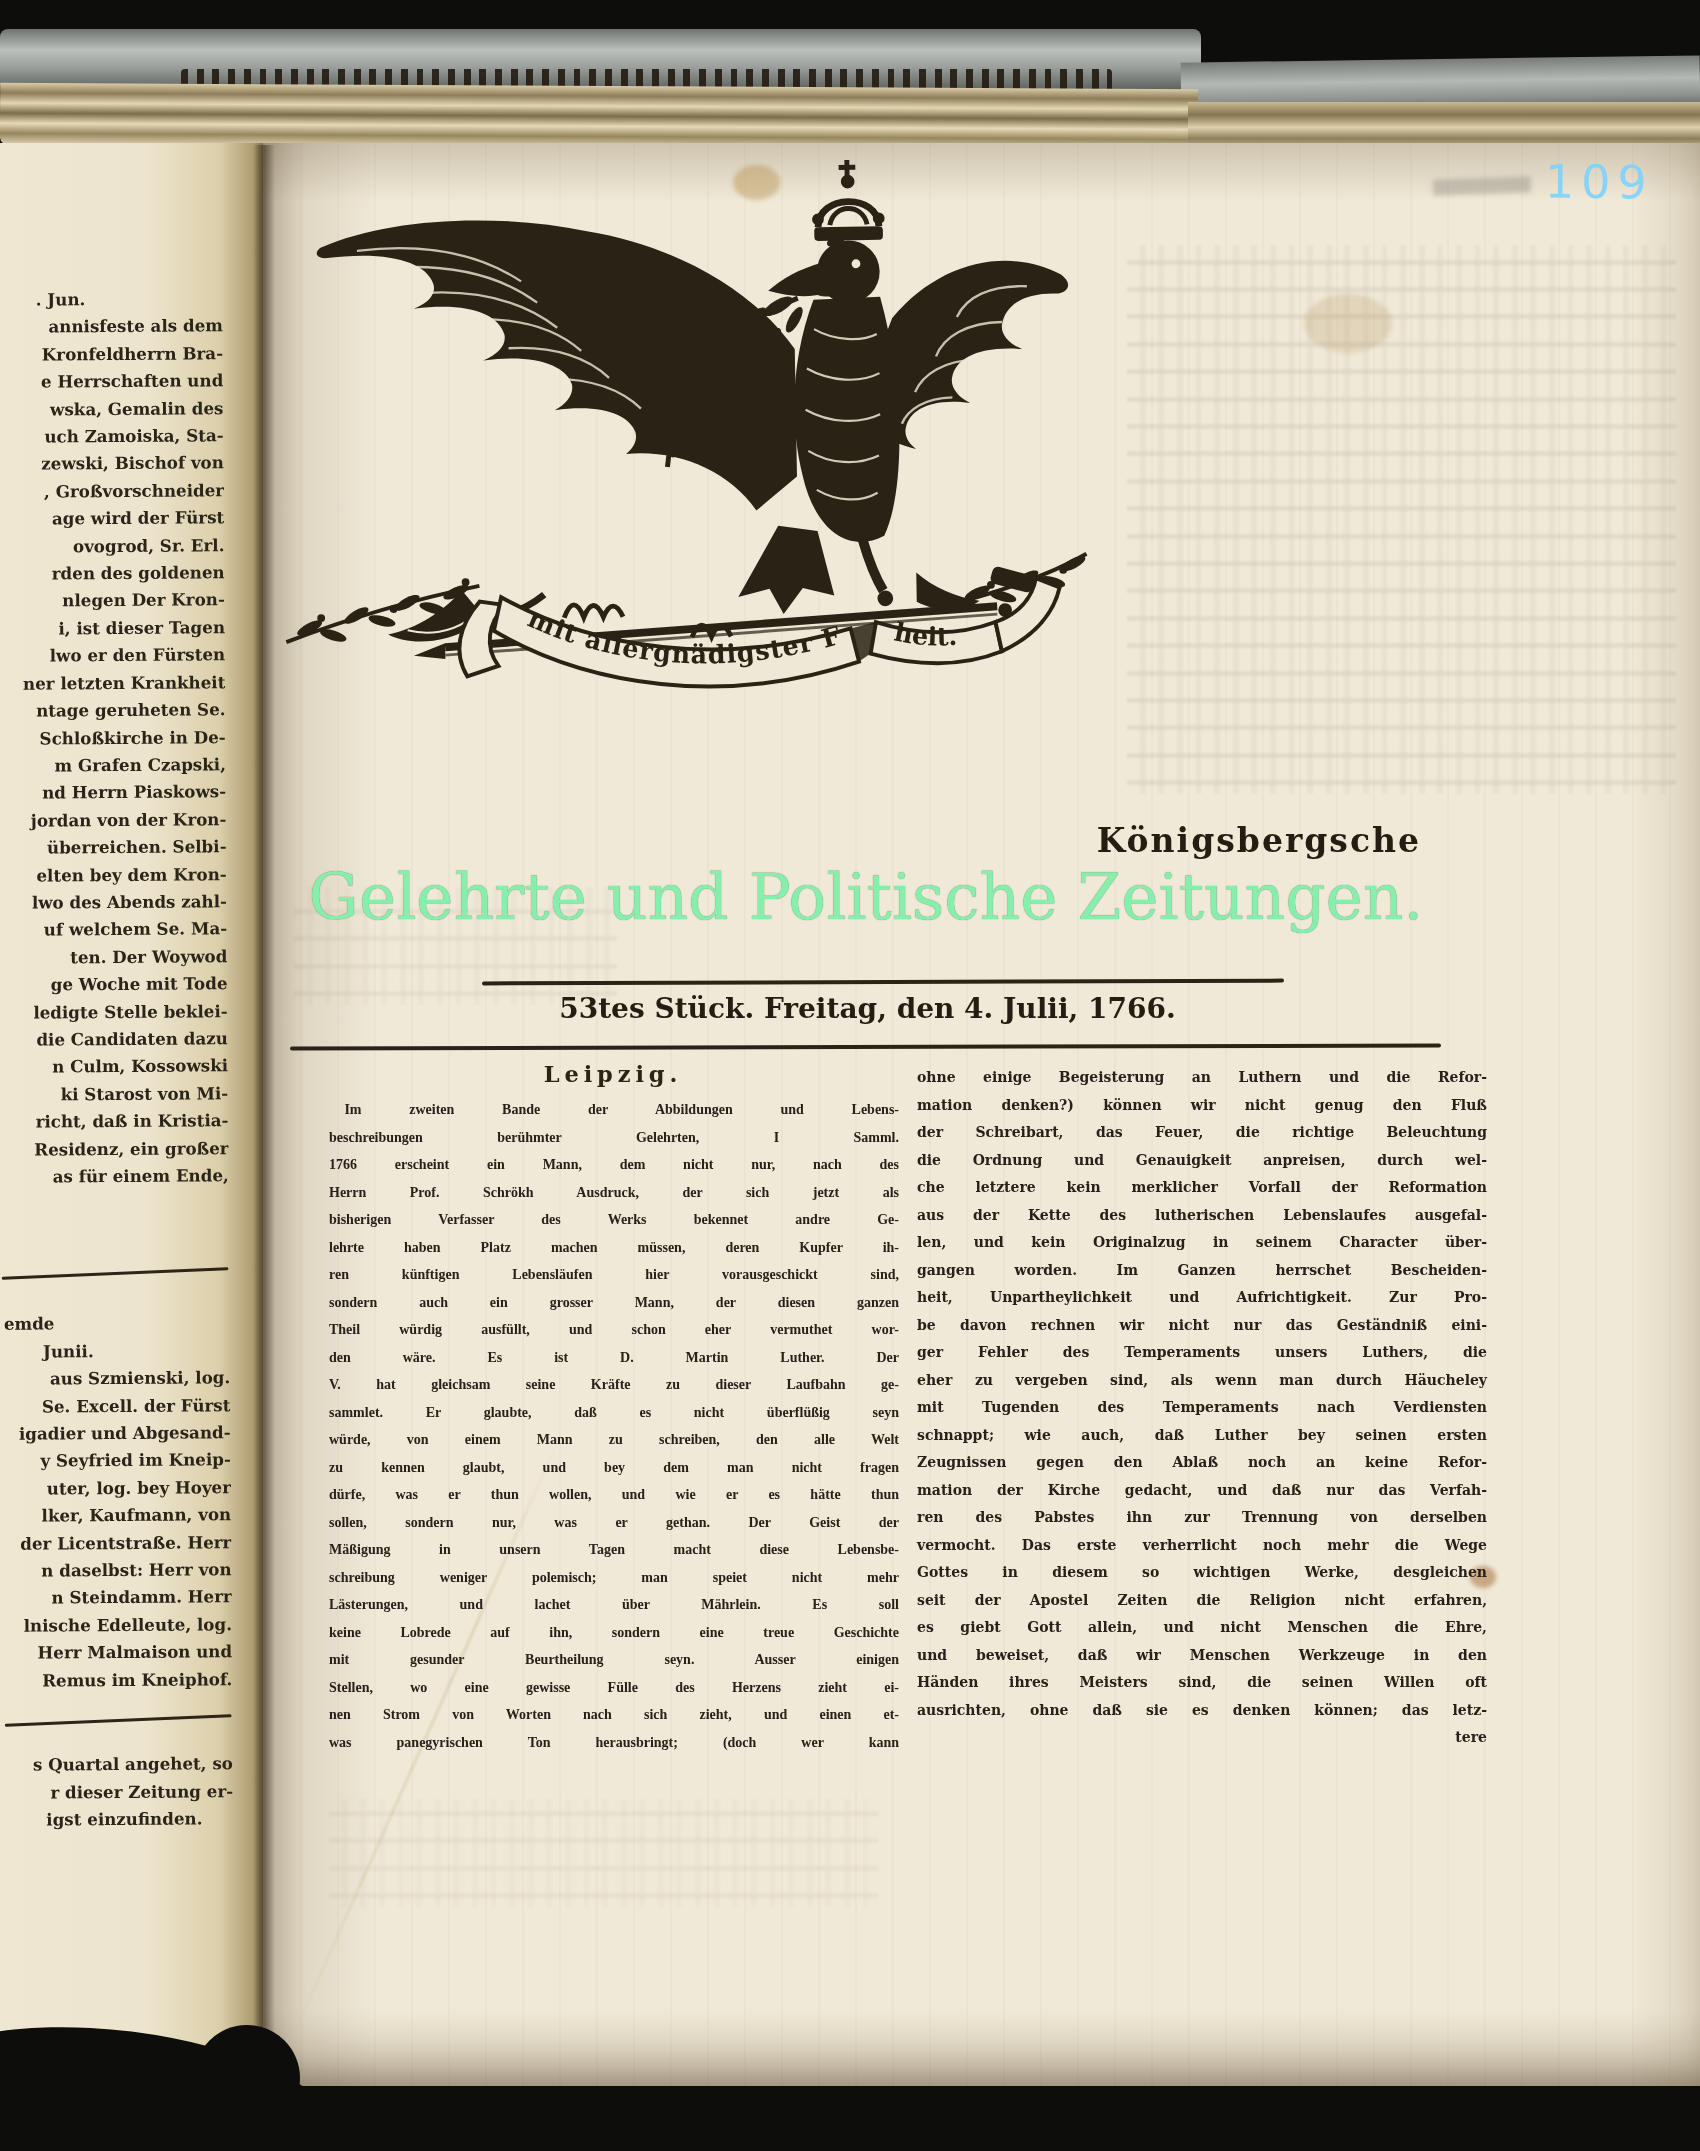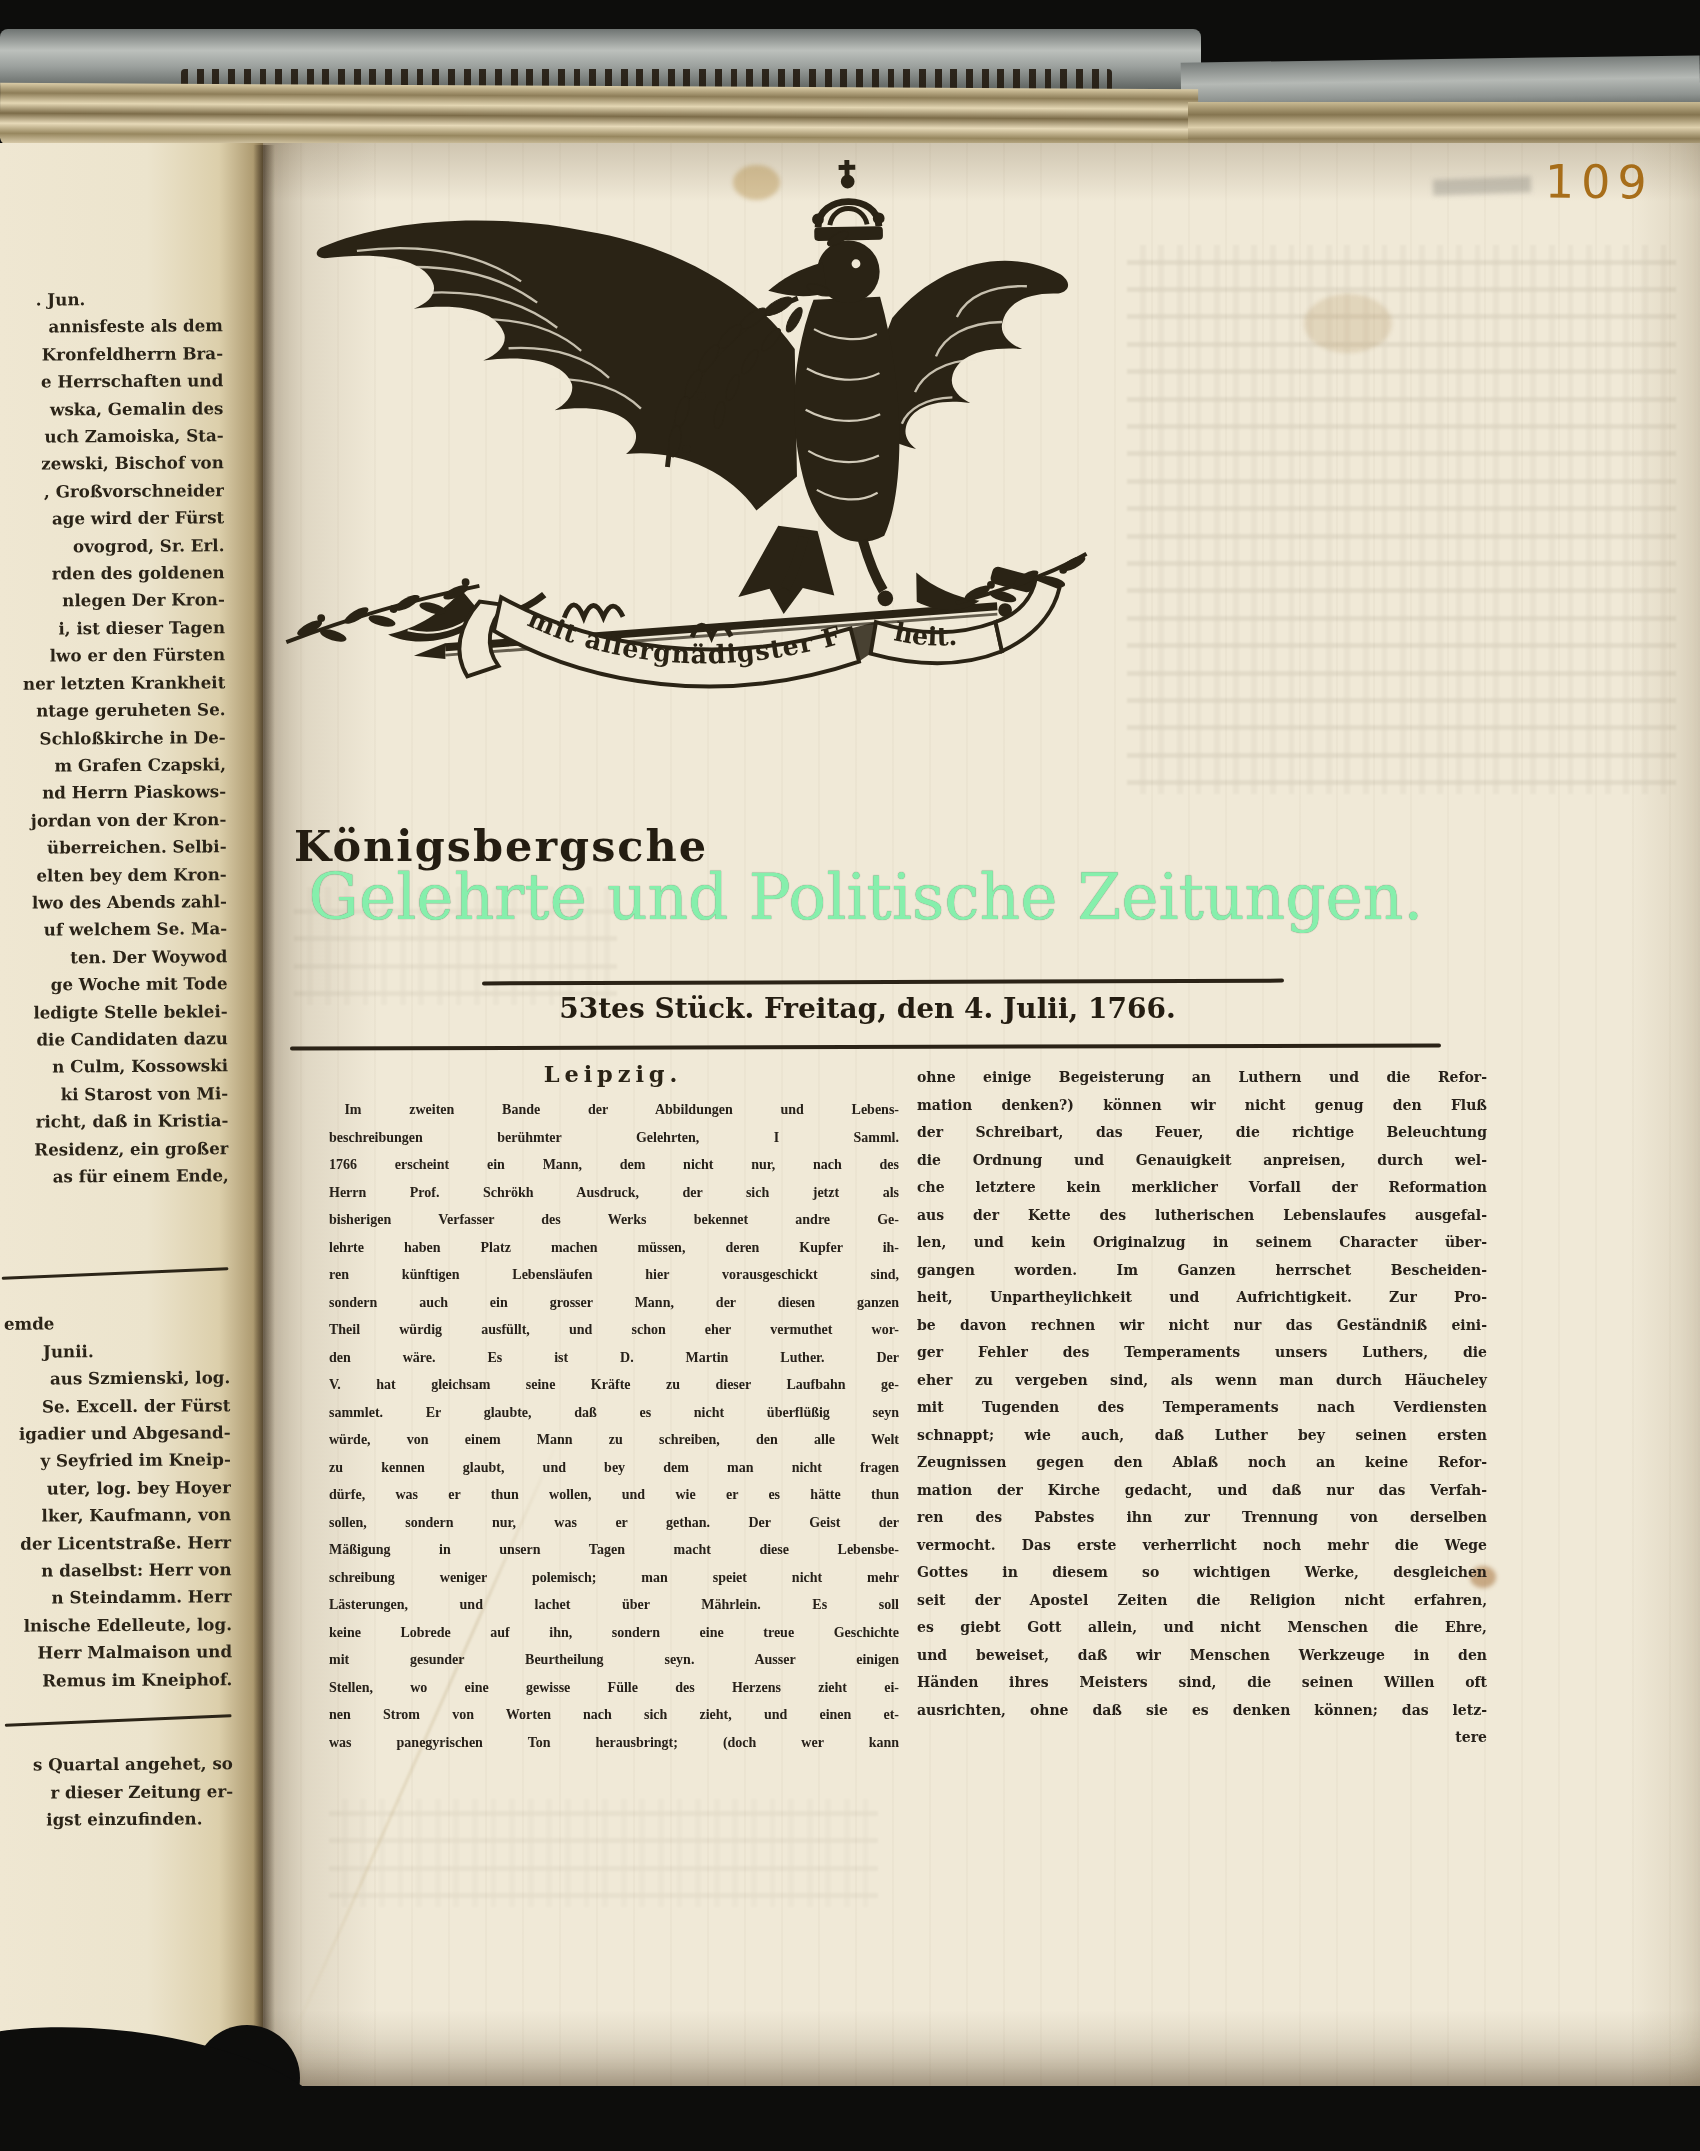--- a/index.html
+++ b/index.html
@@ -43,24 +43,24 @@
     background:repeating-linear-gradient(0deg,rgba(0,0,0,0) 0 8.8px,rgba(74,62,40,.6) 8.8px 13.7px,rgba(0,0,0,0) 13.7px 27.4px),
                repeating-linear-gradient(90deg,rgba(0,0,0,0) 0 12.7px,rgba(74,62,40,.35) 12.7px 18.6px);}
   .stain{border-radius:50%;filter:blur(2px);}
   .stain-a{left:733px;top:165px;width:47px;height:35px;background:rgba(170,125,45,.35);}
   .stain-b{left:1470px;top:1566px;width:25.5px;height:21.6px;background:rgba(150,90,30,.45);}
   .stain-c{left:1304px;top:294px;width:88px;height:59px;background:rgba(160,120,60,.18);}
   .pencil-smudge{left:1433px;top:178px;width:98px;height:15.7px;background:rgba(95,95,88,.28);filter:blur(2.9px);transform:rotate(-2deg);}
 
   
   .page-number{left:1545px;top:155px;font-family:"DejaVu Sans","Liberation Sans",sans-serif;
-    font-size:46px;font-weight:400;letter-spacing:6.9px;color:#a16207;transform:rotate(.5deg);opacity:.9;}
-
-  
-  .kicker{left:294px;top:821px;width:1127px;text-align:left;font-size:43px;font-weight:bold;letter-spacing:2px;color:#241d12;}
+    font-size:46px;font-weight:400;letter-spacing:6.9px;color:#7dd3fc;transform:rotate(.5deg);opacity:.9;}
+
+  
+  .kicker{left:294px;top:821px;width:1127px;text-align:right;font-size:33px;font-weight:bold;letter-spacing:2px;color:#241d12;}
   .title{left:263px;top:861px;width:1206px;text-align:center;font-size:63px;font-weight:normal;color:#86efac;
     text-shadow:0 0 1px rgba(36,29,18,.6);}
   .rule{background:#2b2317;border-radius:2px;}
   .rule1{left:482px;top:980px;width:802px;height:3.9px;transform:rotate(-.2deg);}
   .issue-line{left:294px;top:992px;width:1147px;text-align:center;font-size:28px;font-weight:bold;color:#241d12;}
   .rule2{left:290px;top:1045px;width:1151px;height:3.9px;transform:rotate(-.15deg);}
 
   
   .article-heading{left:329px;top:1061px;width:568px;text-align:center;font-size:22.5px;font-weight:bold;letter-spacing:4.9px;}
   .bodycol{width:570px;font-size:14px;font-weight:bold;line-height:27.5px;color:#27211a;}

